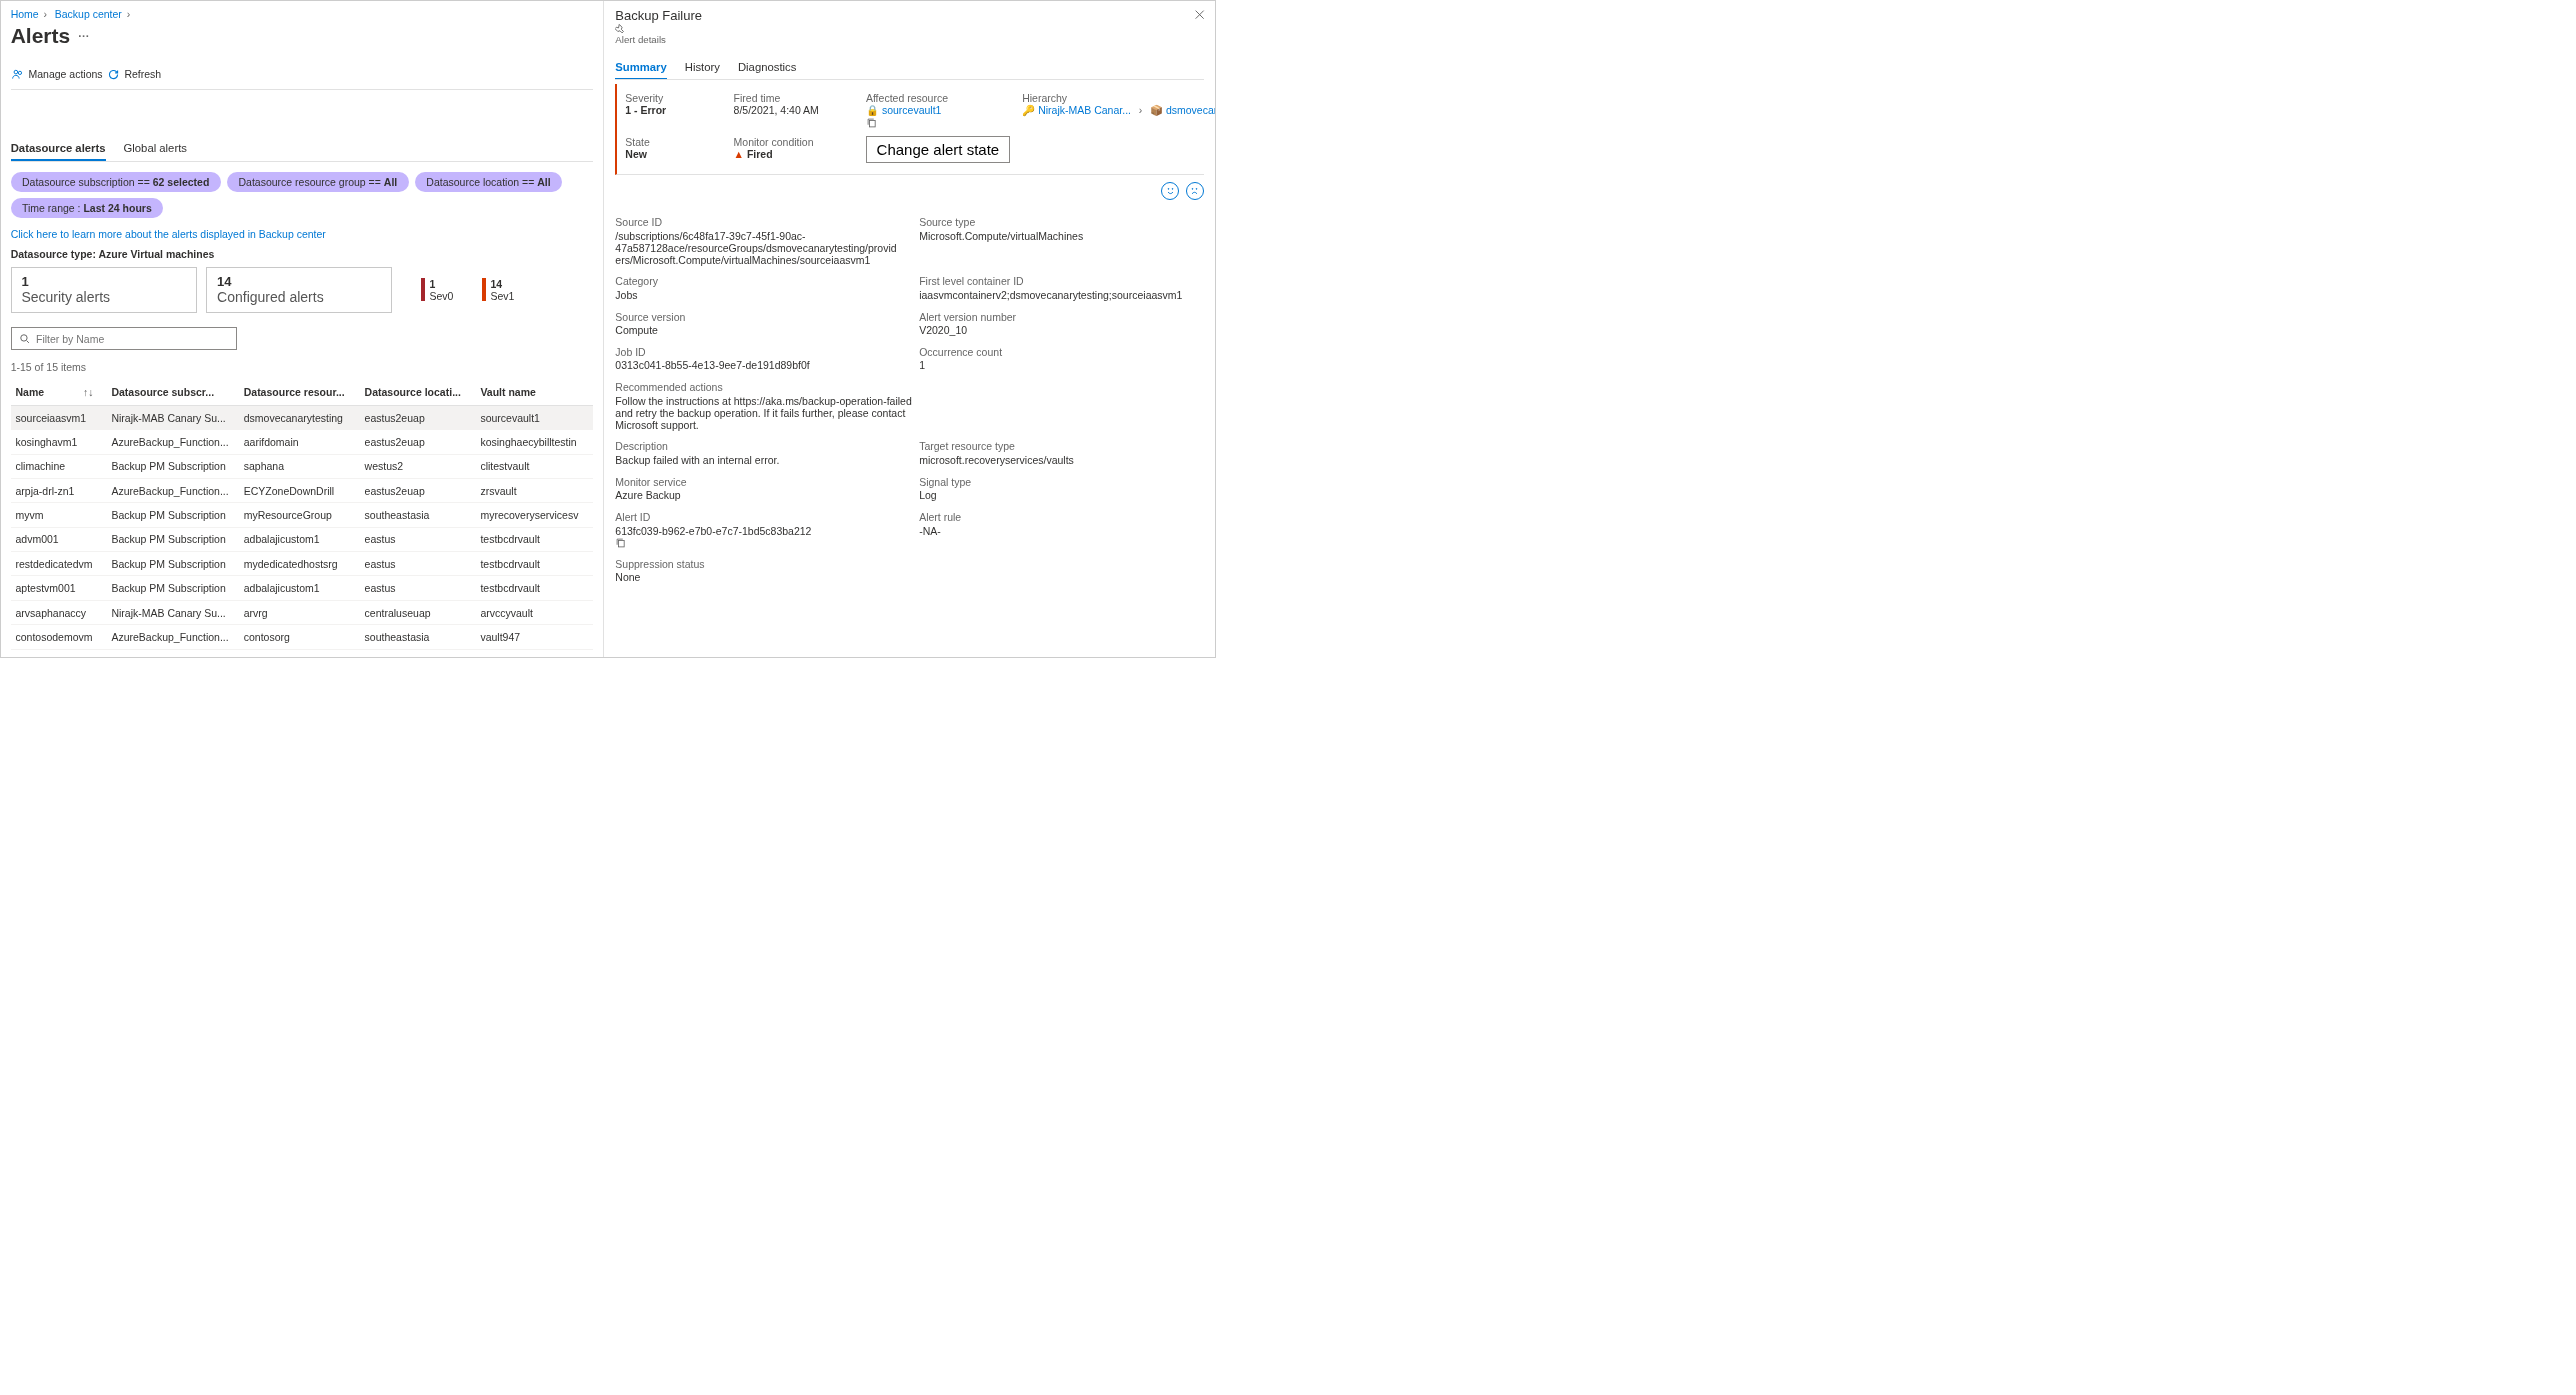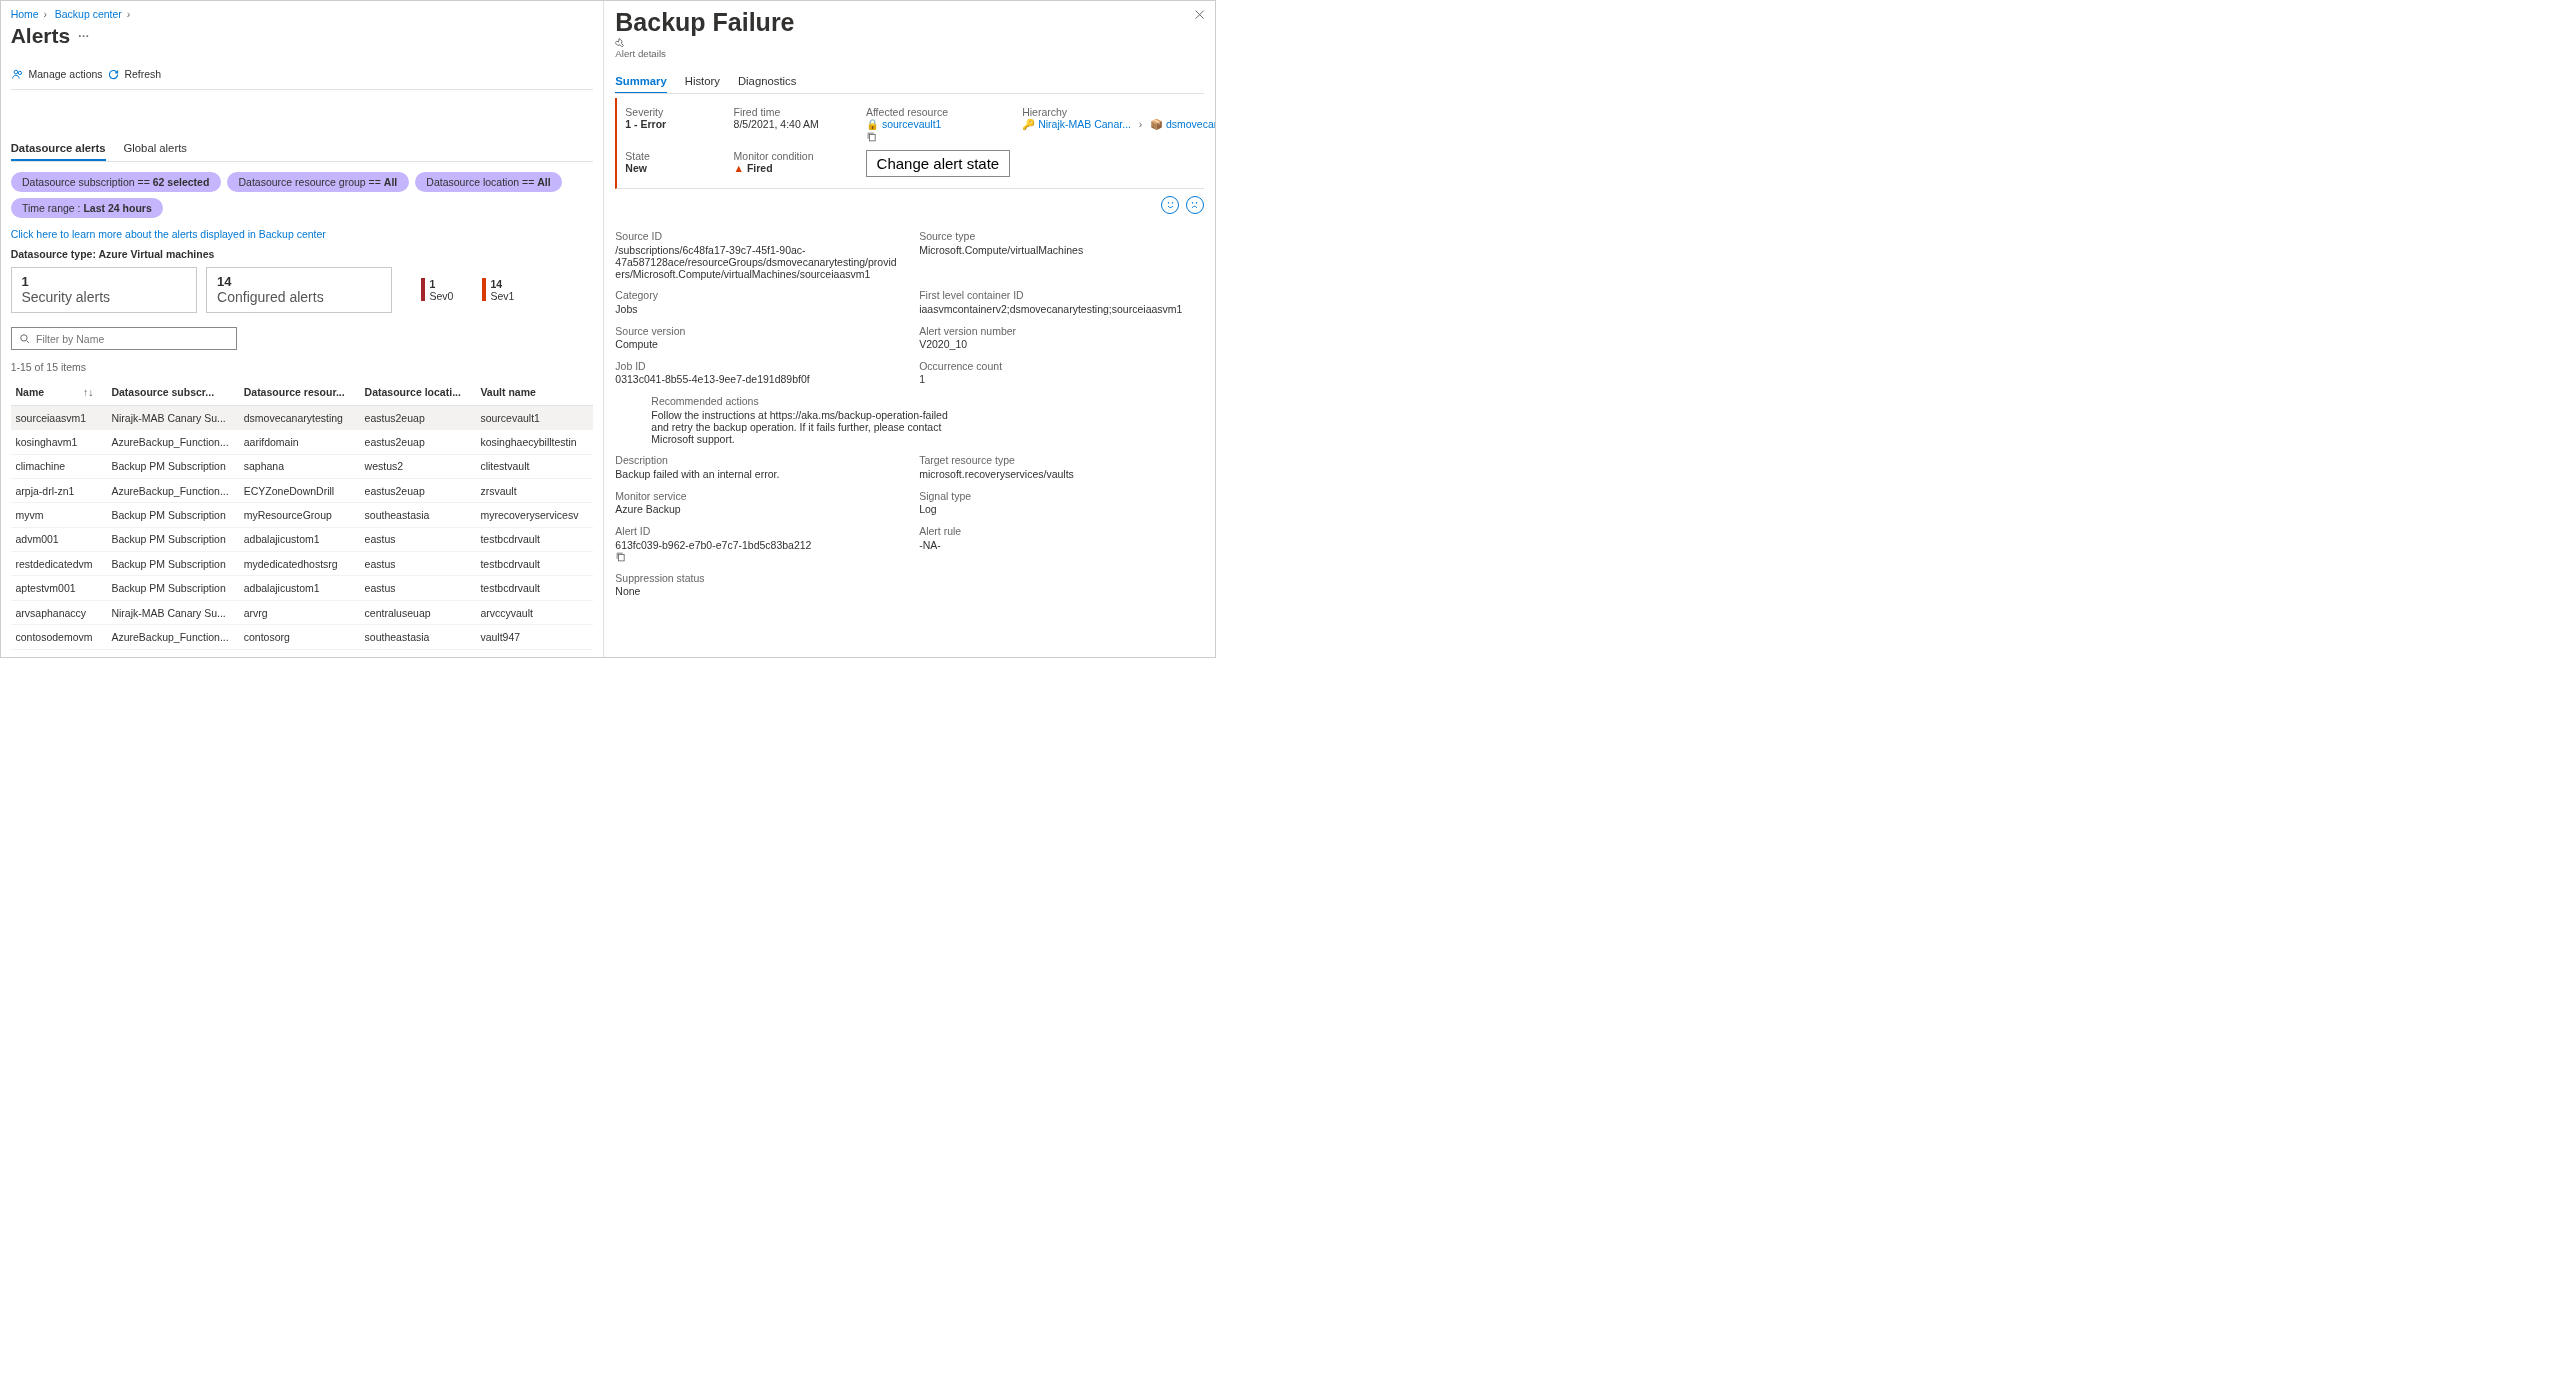--- a/index.html
+++ b/index.html
@@ -49,37 +49,37 @@
     .filter-box input { border: none; outline: none; flex: 1; font-size: 10.5px; }
     .count { color: #666; margin-bottom: 6.5px; }
     table { width: 100%; border-collapse: collapse; }
     th { text-align: left; font-weight: 600; padding: 6.5px 4.8px; border-bottom: 0.8px solid #e1e1e1; font-size: 10.5px; }
     th.name-col { position: relative; }
     .sort-ic { color: #666; margin-left: 39px; }
     td { padding: 5.7px 4.8px; border-bottom: 0.8px solid #f3f2f1; font-size: 10.5px; white-space: nowrap; overflow: hidden; text-overflow: ellipsis; max-width: 121px; }
     tbody tr { cursor: pointer; }
     tbody tr.sel { background: #f3f2f1; }
     .panel-head { display: flex; align-items: start; gap: 8px; }
-    .panel-title { font-size: 25px; font-weight: 700; }
+    .panel-title { font-size: 13px; font-weight: 400; }
     .panel-sub { font-size: 9.7px; color: #666; margin-bottom: 11.3px; }
     .close-btn { position: absolute; right: 9.7px; top: 8px; font-size: 13px; cursor: pointer; color: #666; }
     .panel-tabs { display: flex; gap: 18px; border-bottom: 0.8px solid #e1e1e1; margin-bottom: 4px; }
     .ptab { padding: 4.8px 0; font-size: 11.3px; cursor: pointer; }
     .ptab.active { color: #0078d4; border-bottom: 1.6px solid #0078d4; font-weight: 600; }
     .summary-grid { display: grid; grid-template-columns: 97px 121px 145px auto; gap: 8px 11.3px; padding: 8px 0 11.3px; border-bottom: 0.8px solid #e1e1e1; border-left: 2.4px solid #d83b01; padding-left: 8px; }
     .summary-grid .slabel { color: #666; font-size: 10.5px; }
     .summary-grid .sval { font-weight: 600; font-size: 10.5px; }
     .res-link { color: #0078d4; cursor: pointer; white-space: nowrap; }
     .copy-ic { color: #666; margin-left: 3.2px; cursor: pointer; }
     .btn-outline { border: 0.8px solid #8a8886; background: #fff; padding: 4px 9.7px; cursor: pointer; font-size: 15px; }
     .hier { white-space: nowrap; overflow: hidden; text-overflow: ellipsis; max-width: 226px; }
     .details-grid { display: grid; grid-template-columns: 1fr 1fr; gap: 9.7px 19.4px; padding: 13px 0 6.5px; font-size: 10.5px; }
     .detail .dlabel { color: #666; margin-bottom: 1.6px; }
     .detail .dval { color: #323130; word-break: break-word; }
-    .detail.span2 { grid-column: 1 / -1; margin-left: 36px; }
+    .detail.span2 { grid-column: 1 / -1; }
     .feedback { display: flex; gap: 6.5px; justify-content: flex-end; padding: 6.5px 0 3.2px; }
     .face { width: 18px; height: 18px; border: 1.2px solid #0078d4; border-radius: 50%; color: #0078d4; display: flex; align-items: center; justify-content: center; cursor: pointer; }
     svg { display: block; }
     .warn-ic { color: #d83b01; }
   </style>
 </head>
 <body>
 
 <div class="left-pane">
   <nav class="breadcrumb">

